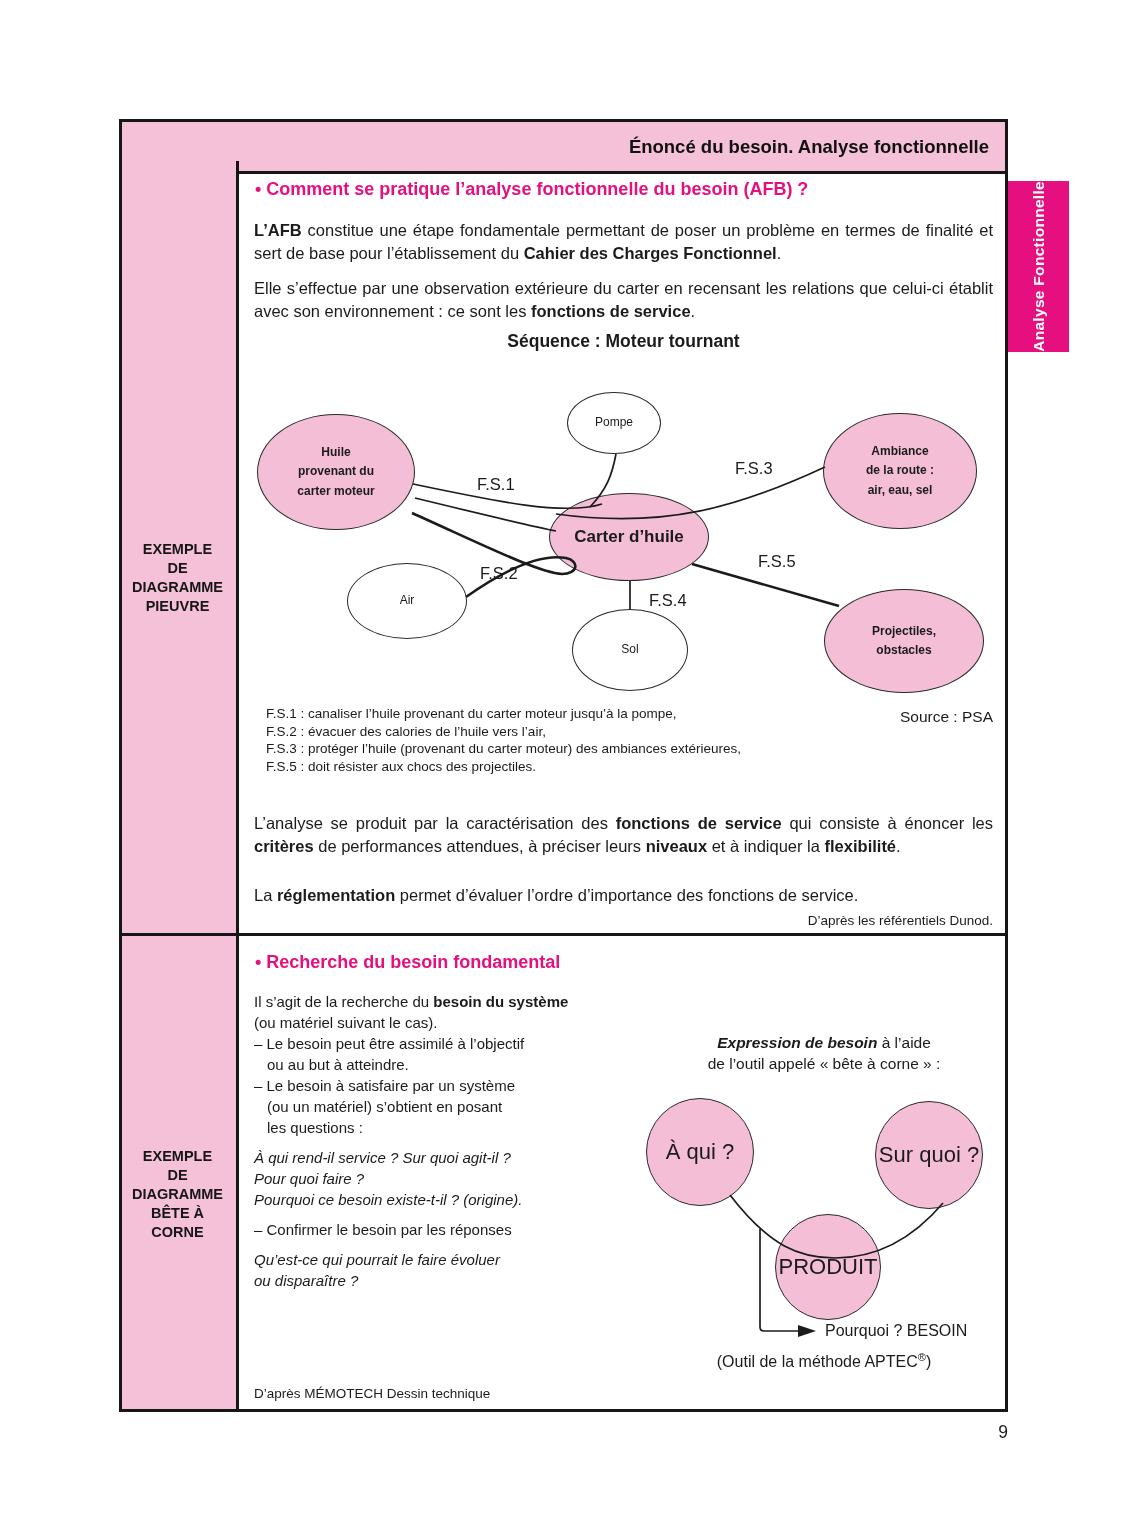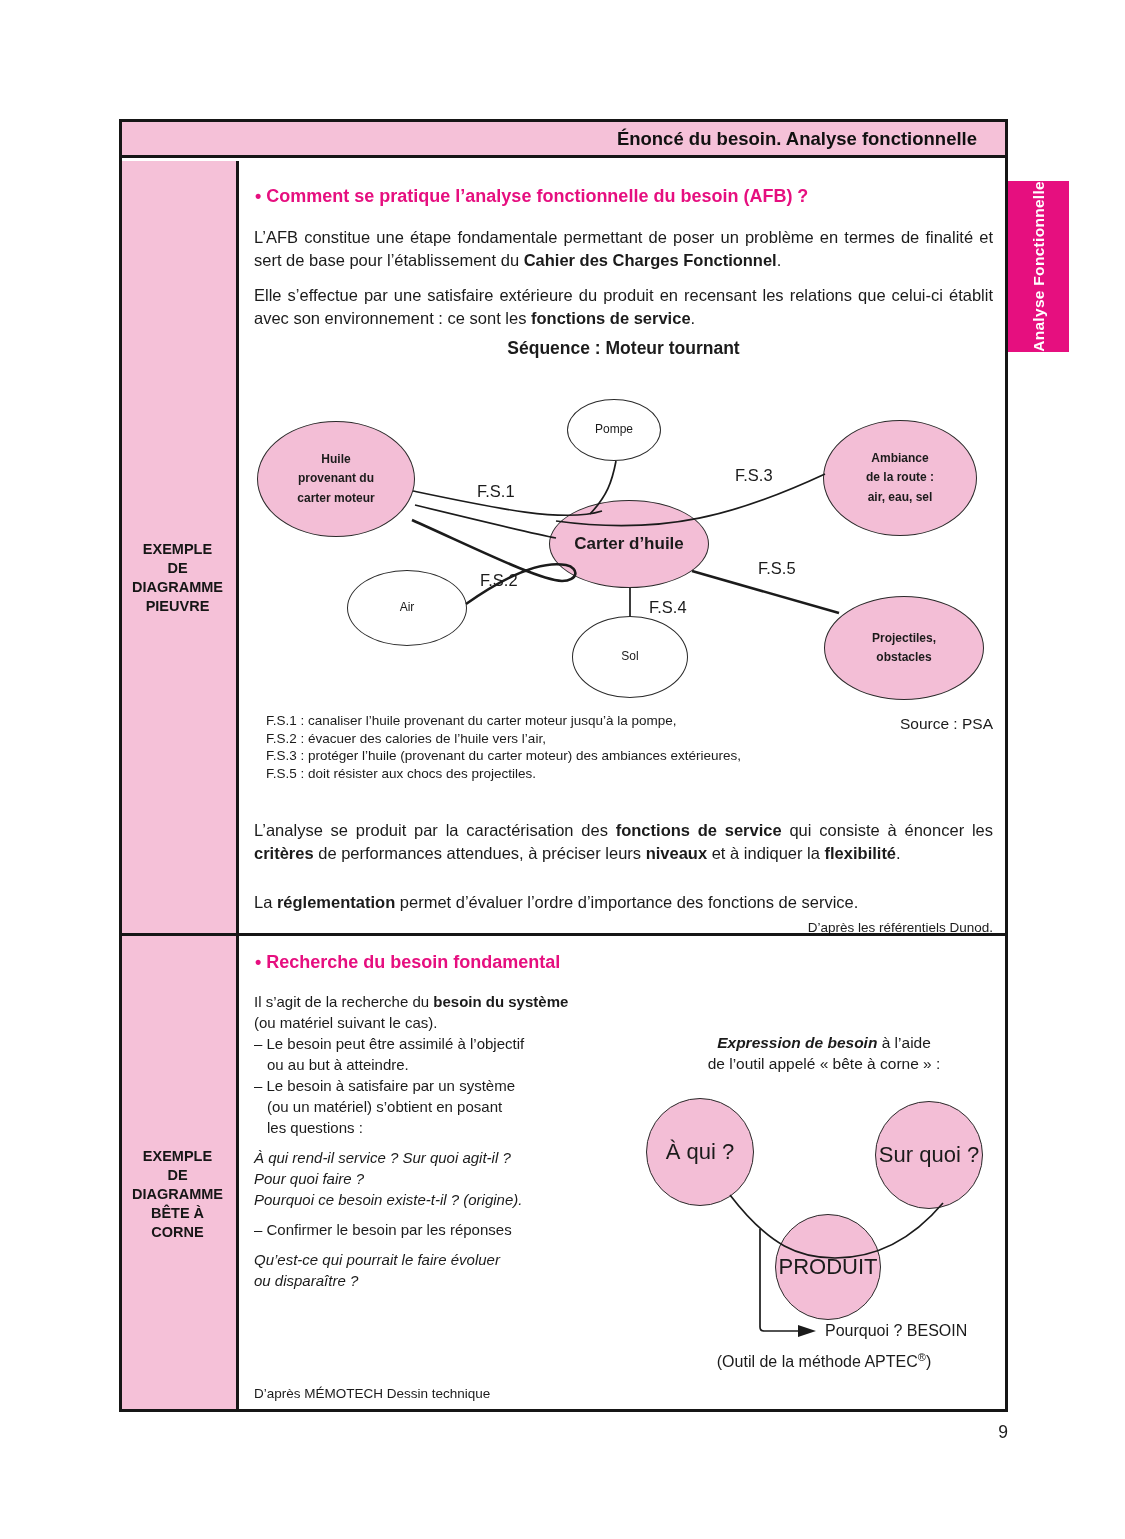--- a/index.html
+++ b/index.html
@@ -10,32 +10,32 @@
     --line:#161616;
   }
   *{margin:0;padding:0;box-sizing:border-box;}
   body{
     width:1125px;height:1539px;position:relative;background:#ffffff;
     font-family:"Liberation Sans", sans-serif;color:var(--ink);
     -webkit-font-smoothing:antialiased;
   }
   .box{position:absolute;left:119px;top:119px;width:889px;height:1293px;
     border:3px solid var(--line);background:#fff;}
-  .header{position:absolute;left:0;right:0;top:0;height:36px;background:var(--pink);
+  .header{position:absolute;left:0;right:0;top:0;height:52px;background:var(--pink);
     border-bottom:3px solid var(--line);display:flex;align-items:center;justify-content:flex-end;
-    padding-right:28px;font-weight:bold;font-size:18.5px;color:#111;}
+    padding-right:16px;font-weight:bold;font-size:18.5px;color:#111;}
   .sidebar{position:absolute;left:0;top:39px;bottom:0;width:117px;background:var(--pink);
     border-right:3px solid var(--line);}
   .side-label{position:absolute;left:0;right:3px;text-align:center;font-weight:bold;
     font-size:14.5px;line-height:19px;white-space:pre-line;color:#161616;}
   .lbl1{top:379px;}
   .lbl2{top:986px;}
   .divider{position:absolute;left:0;right:0;top:811px;height:3px;background:var(--line);z-index:6;}
   .sec{position:absolute;left:117px;width:769px;}
-  .sec1{top:46px;height:772px;}
+  .sec1{top:39px;height:772px;}
   .sec2{top:814px;height:473px;}
   .h1{position:absolute;left:16px;color:var(--magenta);font-size:18px;font-weight:bold;}
   .sec1 .h1{top:18px;}
   .sec2 .h1{top:16px;}
   .p{position:absolute;left:15px;right:15px;font-size:16.5px;line-height:23px;text-align:justify;}
   .p1{top:58px;}
   .p2{top:116px;}
   .p3{top:651px;}
   .p4{top:723px;text-align:left;}
   .seq{position:absolute;left:0;right:0;top:170px;text-align:center;font-weight:bold;font-size:17.5px;}
@@ -107,22 +107,22 @@
 DE
 DIAGRAMME
 BÊTE À
 CORNE</div>
   </div>
 
   <div class="divider"></div>
 
   <div class="sec sec1">
     <div class="h1">• Comment se pratique l’analyse fonctionnelle du besoin (AFB) ?</div>
-    <div class="p p1"><span style="font-weight: normal;">L’AFB</span><span> constitue une étape fondamentale permettant de poser un problème en termes de finalité et sert de base pour l’établissement du </span><span style="font-weight: bold;">Cahier des Charges Fonctionnel</span><span>.</span></div>
-    <div class="p p2"><span>Elle s’effectue par une satisfaire extérieure du produit en recensant les relations que celui-ci établit avec son environnement : ce sont les </span><span style="font-weight: bold;">fonctions de service</span><span>.</span></div>
+    <div class="p p1"><span style="font-weight: bold;">L’AFB</span><span> constitue une étape fondamentale permettant de poser un problème en termes de finalité et sert de base pour l’établissement du </span><span style="font-weight: bold;">Cahier des Charges Fonctionnel</span><span>.</span></div>
+    <div class="p p2"><span>Elle s’effectue par une observation extérieure du carter en recensant les relations que celui-ci établit avec son environnement : ce sont les </span><span style="font-weight: bold;">fonctions de service</span><span>.</span></div>
     <div class="seq">Séquence : Moteur tournant</div>
 
     <div class="pieuvre">
       <div class="node nw n-pompe">Pompe</div>
       <div class="node np n-huile">Huile
 provenant du
 carter moteur</div>
       <div class="node np n-ambiance">Ambiance
 de la route :
 air, eau, sel</div>

